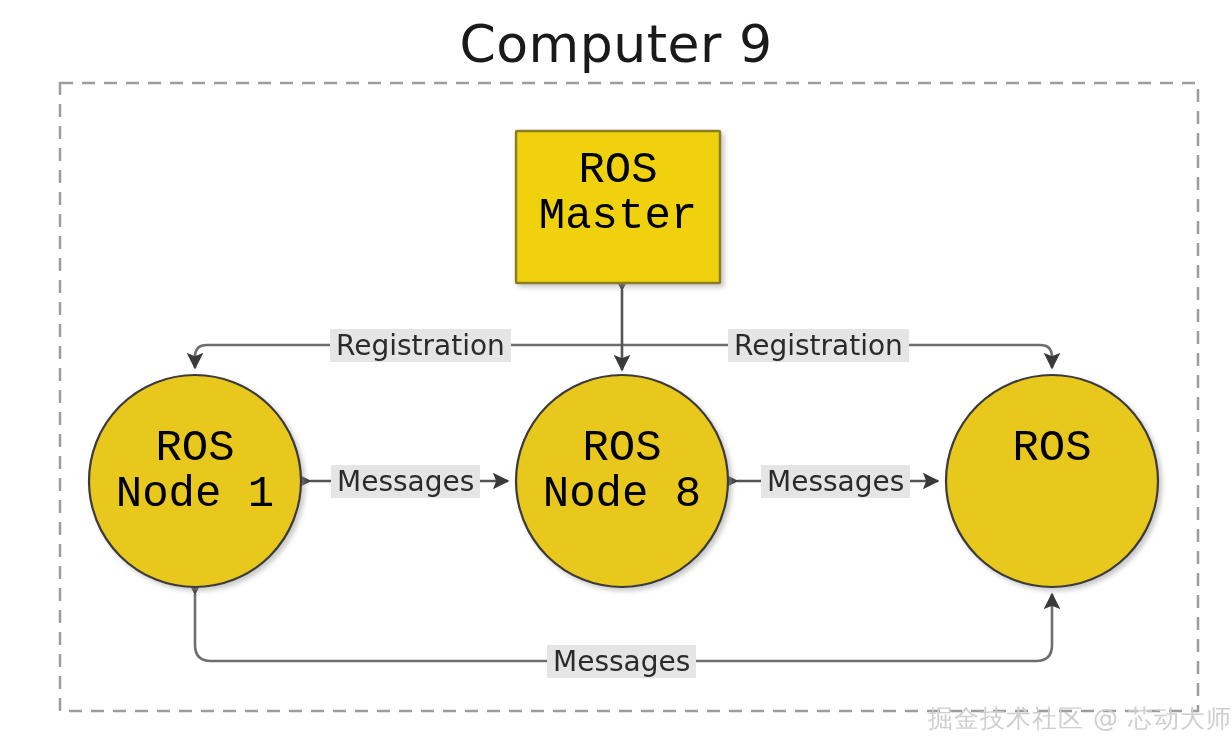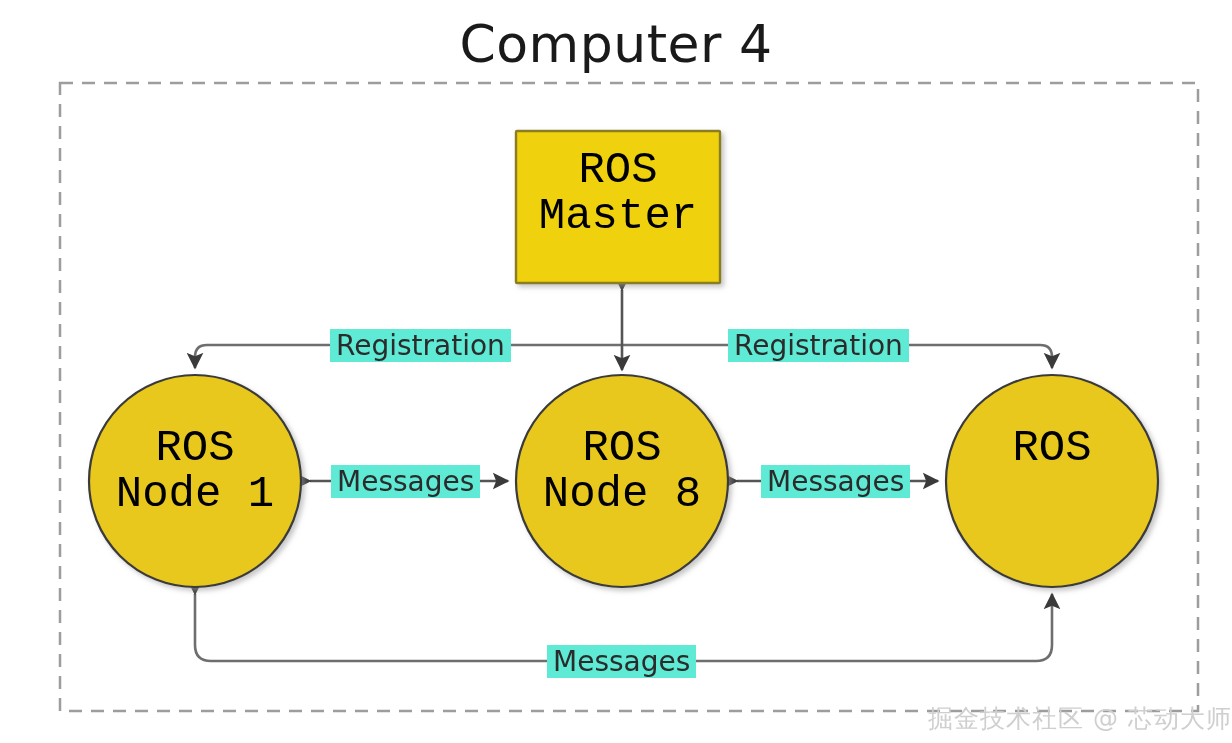--- a/index.html
+++ b/index.html
@@ -41,21 +41,21 @@
     font-size: 44px;
     line-height: 1.04;
     font-family: Liberation Mono, monospace;
     pointer-events: none;
   }
   .edge-label {
     position: absolute;
     text-align: center;
     color: #2b2b2b;
     font-size: 28px;
-    background: #5eead4;
+    background: #e5e5e5;
     padding: 0 6px;
     font-family: "DejaVu Sans", "Liberation Sans", sans-serif;
     white-space: nowrap;
   }
   .watermark {
     position: absolute;
     right: 0;
     bottom: 8px;
     font-size: 25px;
     color: #cfcfcf;
@@ -95,21 +95,21 @@
 
     <path d="M 195 594 L 195 645 Q 195 661 211 661 L 1036 661 Q 1052 661 1052 645 L 1052 594" fill="none" stroke="#6e6e6e" stroke-width="2.6" marker-start="url(#arrow-start)" marker-end="url(#arrow-end)"></path>
 
     <rect x="516" y="131" width="204" height="152" rx="1" fill="#efd20a" stroke="#8a7d22" stroke-width="2.4" filter="url(#soft-shadow)"></rect>
 
     <circle cx="195" cy="481" r="106" fill="#e8c81e" stroke="#3a3a3a" stroke-width="2.2" filter="url(#soft-shadow)"></circle>
     <circle cx="622" cy="481" r="106" fill="#e8c81e" stroke="#3a3a3a" stroke-width="2.2" filter="url(#soft-shadow)"></circle>
     <circle cx="1052" cy="481" r="106" fill="#e8c81e" stroke="#3a3a3a" stroke-width="2.2" filter="url(#soft-shadow)"></circle>
   </svg>
 
-  <div class="diagram-title">Computer 4</div>
+  <div class="diagram-title">Computer 9</div>
 
   <div class="node-label" style="left:516px; top:148px; width:204px;">
     <div>ROS</div>
     <div>Master</div>
   </div>
 
   <div class="node-label" style="left:85px; top:426px; width:220px;">
     <div>ROS</div>
     <div>Node 1</div>
   </div>

